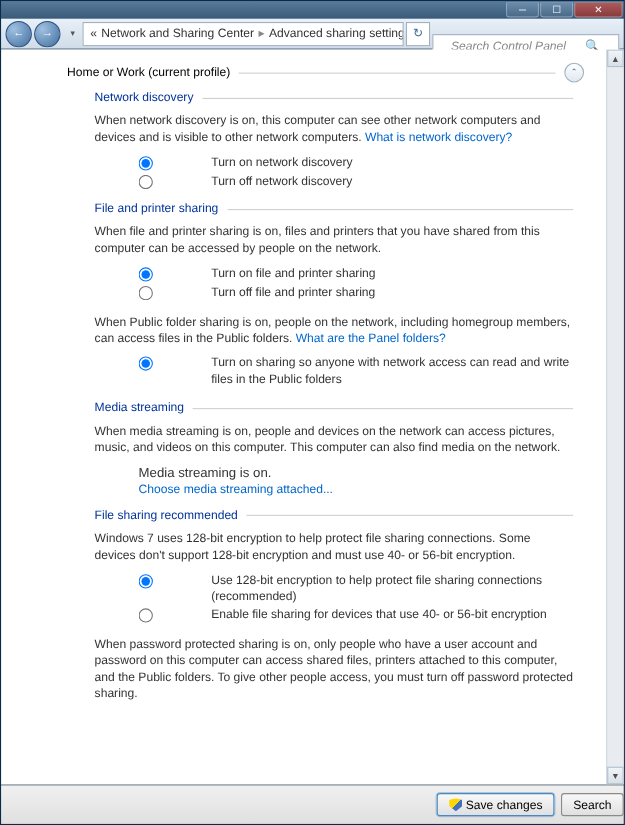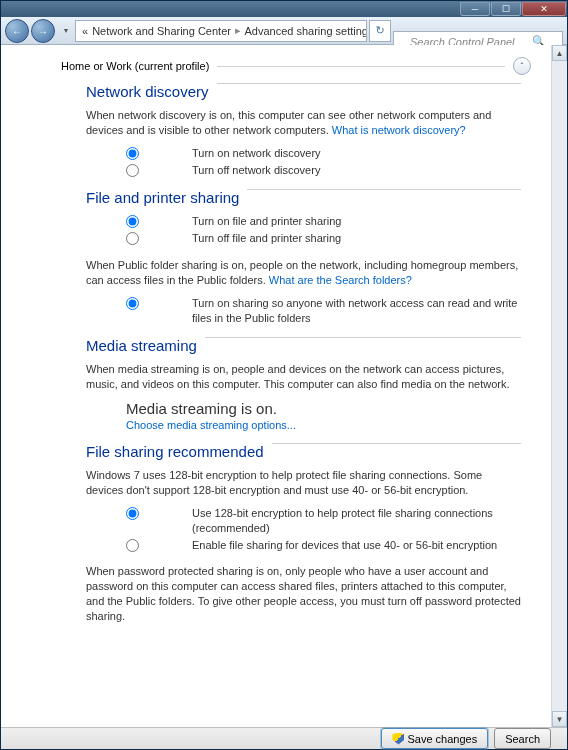--- a/index.html
+++ b/index.html
@@ -117,54 +117,54 @@
   background: linear-gradient(180deg,#fff,#e0e8f0);
   display:flex;align-items:center;justify-content:center;
   font-size:9px;color:#4060a0;
 }
 .section {
   margin-left: 75px;
   margin-bottom: 12px;
   margin-right: 10px;
 }
 .section-title {
-  display: flex; 
-  font-size: 15px; color: #003399;
+  display: flex; align-items: center;
+  font-size: 11px; color: #003399;
   margin-bottom: 8px;
 }
 .section-title .tline { flex:1; height:1px; background:#d0d0d0; margin-left:8px; }
 .section-desc {
   font-size: 11px;
   color: #333;
   margin-bottom: 8px;
   line-height: 1.35;
 }
 .section-desc a { color: #0066cc; text-decoration: none; }
 .radio-group { margin-left: 40px; margin-bottom: 4px; }
 .radio-row {
   display: flex; align-items: flex-start;
   font-size: 11px; color: #333;
   margin-bottom: 2px; line-height: 1.35; gap: 48px;
 }
 .radio-row input { margin-right: 5px; margin-top: 1px; flex-shrink: 0; }
 .status-text {
-  margin-left: 40px; font-size: 15px; color: #333; margin-bottom: 2px;
+  margin-left: 40px; font-size: 12px; color: #333; margin-bottom: 2px;
 }
 .link-text {
   margin-left: 40px; font-size: 11px;
 }
 .link-text a { color: #0066cc; text-decoration: none; }
 .footer {
-  height: 22px;
+  height: 36px;
   background: linear-gradient(180deg, #f0f0f0, #e0e0e0);
   border-top: 1px solid #c0c0c0;
   display: flex;
   align-items: center;
   justify-content: flex-end;
-  padding: 0 16px;
+  padding: 0 0;
 }
 .btn {
   height: 21px;
   padding: 0 10px;
   background: linear-gradient(180deg, #f8f8f8, #e0e0e0);
   border: 1px solid #8a8a8a;
   border-radius: 3px;
   font-size: 11px;
   margin-left: 6px;
   display: flex; align-items: center;
@@ -234,52 +234,53 @@
               <span>Turn off network discovery</span>
             </label>
         </div>
       </div>
 
       <div class="section">
         <div class="section-title">
           <span>File and printer sharing</span>
           <div class="tline"></div>
         </div>
+        <div class="section-desc">When file and printer sharing is on, files and printers that you have shared from this computer can be accessed by people on the network.</div>
         <div class="radio-group">
           <label class="radio-row">
               <input type="radio" name="fp" checked="" style="">
               <span>Turn on file and printer sharing</span>
             </label>
           <label class="radio-row">
               <input type="radio" name="fp" style="">
               <span>Turn off file and printer sharing</span>
             </label>
         </div>
       </div>
 
       <div class="section">
         <div class="section-desc">
-          <span>When Public folder sharing is on, people on the network, including homegroup members, can access files in the Public folders. </span><a href="#">What are the Search folders?</a>
+          <span>When Public folder sharing is on, people on the network, including homegroup members, can access files in the Public folders. </span><a href="#">What are the Panel folders?</a>
         </div>
         <div class="radio-group">
           <label class="radio-row">
               <input type="radio" name="pf" checked="" style="">
               <span>Turn on sharing so anyone with network access can read and write files in the Public folders</span>
             </label>
         </div>
       </div>
 
       <div class="section">
         <div class="section-title">
           <span>Media streaming</span>
           <div class="tline"></div>
         </div>
         <div class="section-desc">When media streaming is on, people and devices on the network can access pictures, music, and videos on this computer. This computer can also find media on the network.</div>
         <div class="status-text">Media streaming is on.</div>
-        <div class="link-text"><a href="#">Choose media streaming options...</a></div>
+        <div class="link-text"><a href="#">Choose media streaming attached...</a></div>
       </div>
 
       <div class="section">
         <div class="section-title">
           <span>File sharing recommended</span>
           <div class="tline"></div>
         </div>
         <div class="section-desc">Windows 7 uses 128-bit encryption to help protect file sharing connections. Some devices don't support 128-bit encryption and must use 40- or 56-bit encryption.</div>
         <div class="radio-group">
           <label class="radio-row">

